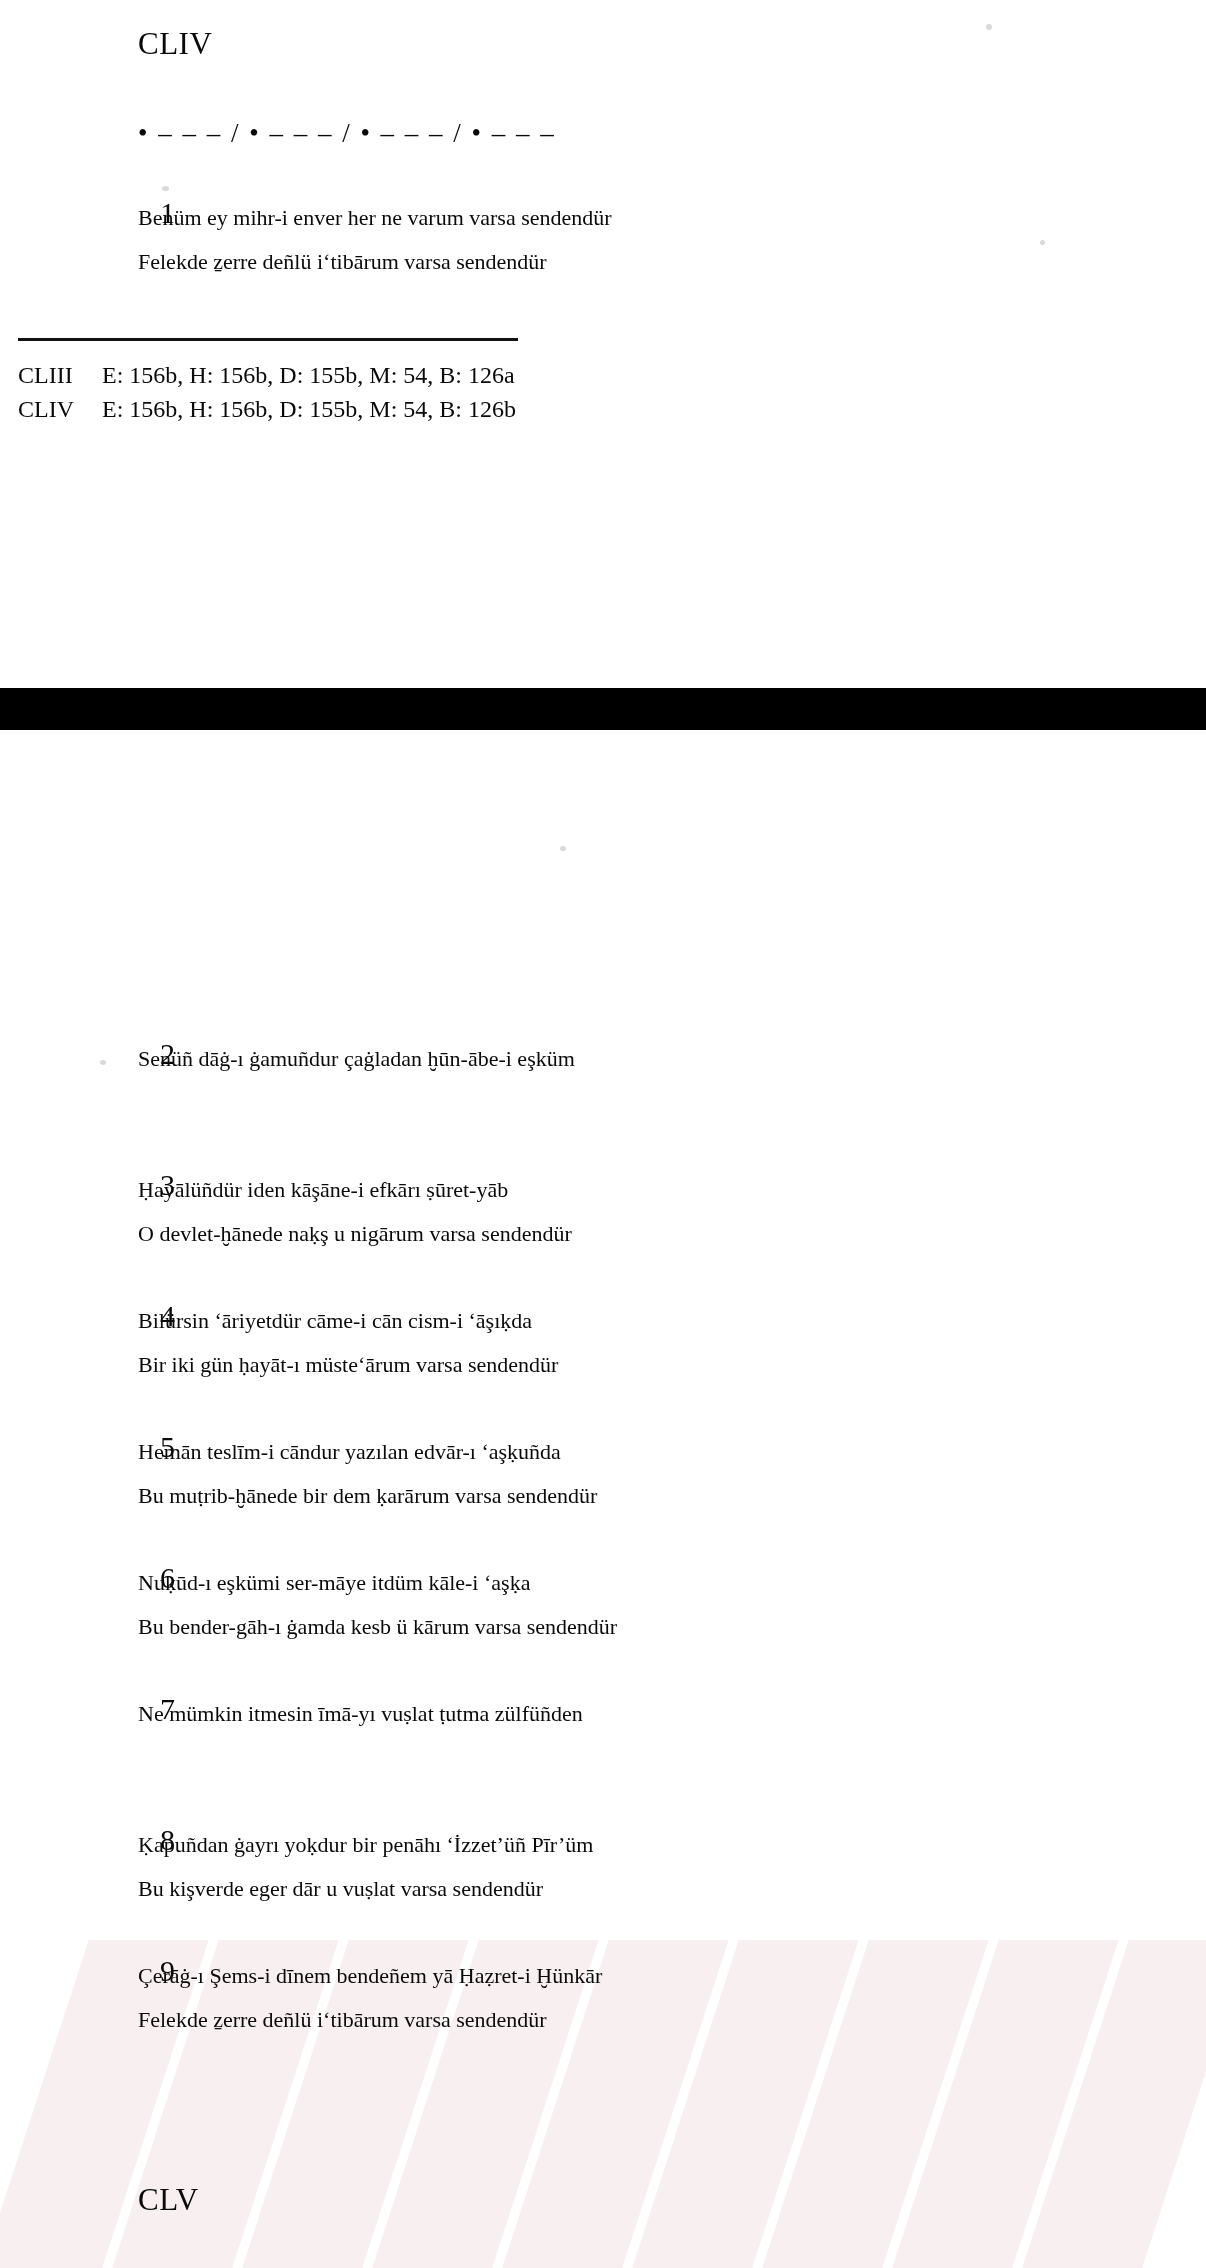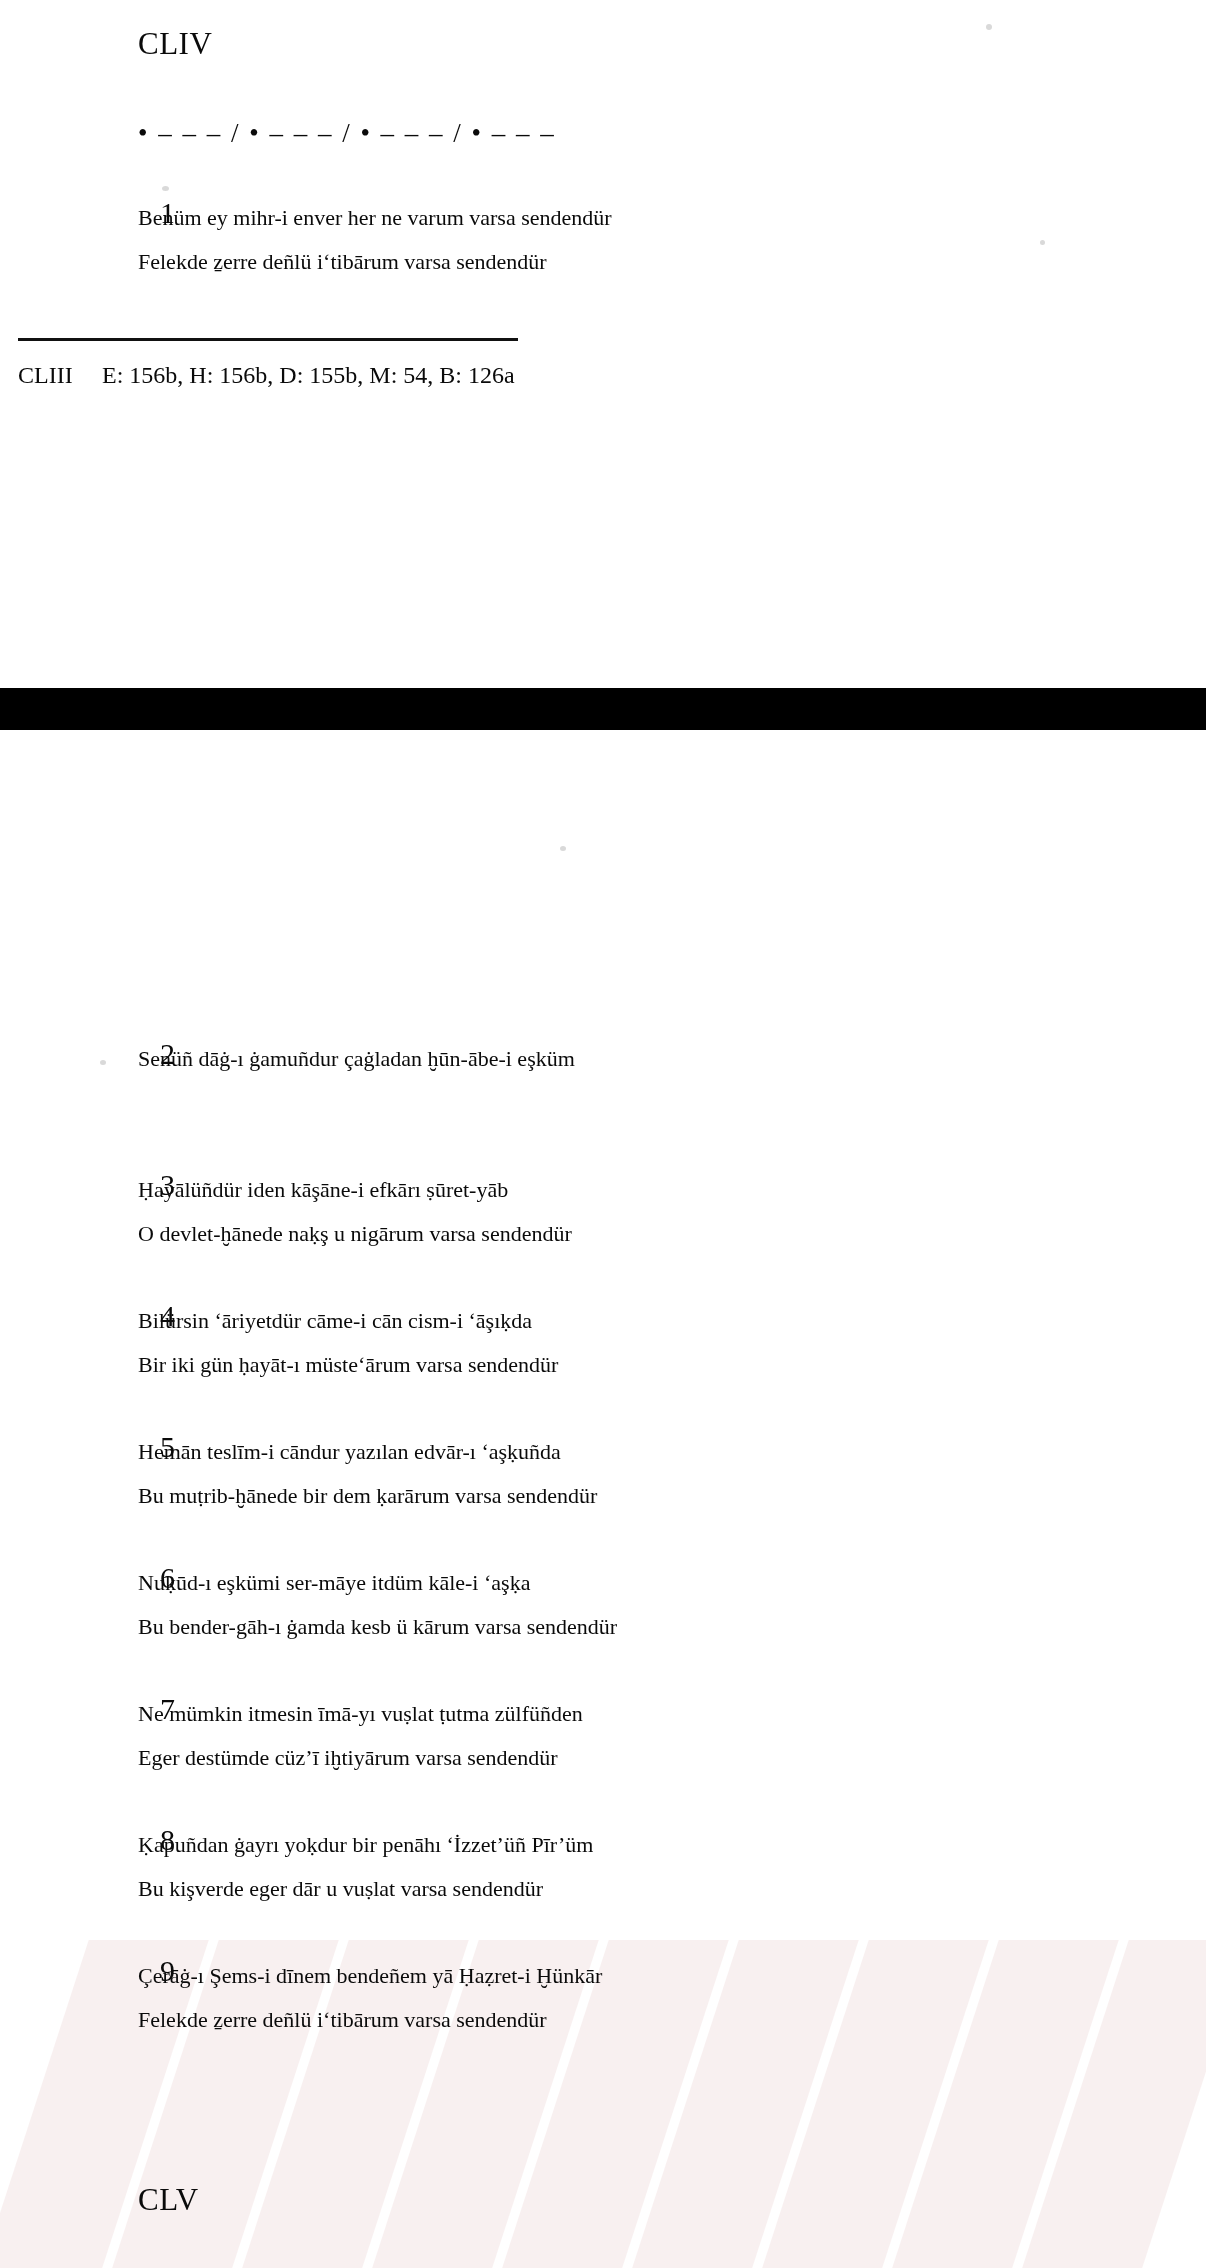--- a/index.html
+++ b/index.html
@@ -153,20 +153,23 @@
     <div class="line-num" style="top:0;">1</div>
     <div class="verse">Benüm ey mihr-i enver her ne varum varsa sendendür</div>
     <div class="verse">Felekde ẕerre deñlü i‘tibārum varsa sendendür</div>
   </div>
 
   <div class="footnote-rule"></div>
 
   <div class="footnote" style="top:358px;">
     <span class="sig">CLIII</span><span>E: 156b, H: 156b, D: 155b, M: 54, B: 126a</span>
   </div>
+  <div class="footnote" style="top:392px;">
+    <span class="sig">CLIV</span><span>E: 156b, H: 156b, D: 155b, M: 54, B: 126b</span>
+  </div>
 
   <div class="black-bar"></div>
 
   <div class="couplet" style="top:1037px;">
     <div class="line-num" style="top:0;">2</div>
     <div class="verse">Senüñ dāġ-ı ġamuñdur çaġladan ḫūn-ābe-i eşküm</div>
   </div>
 
   <div class="couplet" style="top:1168px;">
     <div class="line-num" style="top:0;">3</div>
@@ -188,21 +191,20 @@
 
   <div class="couplet" style="top:1561px;">
     <div class="line-num" style="top:0;">6</div>
     <div class="verse">Nuḳūd-ı eşkümi ser-māye itdüm kāle-i ‘aşḳa</div>
     <div class="verse">Bu bender-gāh-ı ġamda kesb ü kārum varsa sendendür</div>
   </div>
 
   <div class="couplet" style="top:1692px;">
     <div class="line-num" style="top:0;">7</div>
     <div class="verse">Ne mümkin itmesin īmā-yı vuṣlat ṭutma zülfüñden</div>
-    <div class="verse">Eger destümde cüz’ī iḫtiyārum varsa sendendür</div>
   </div>
 
   <div class="couplet" style="top:1823px;">
     <div class="line-num" style="top:0;">8</div>
     <div class="verse">Ḳapuñdan ġayrı yoḳdur bir penāhı ‘İzzet’üñ Pīr’üm</div>
     <div class="verse">Bu kişverde eger dār u vuṣlat  varsa sendendür</div>
   </div>
 
   <div class="couplet" style="top:1954px;">
     <div class="line-num" style="top:0;">9</div>

